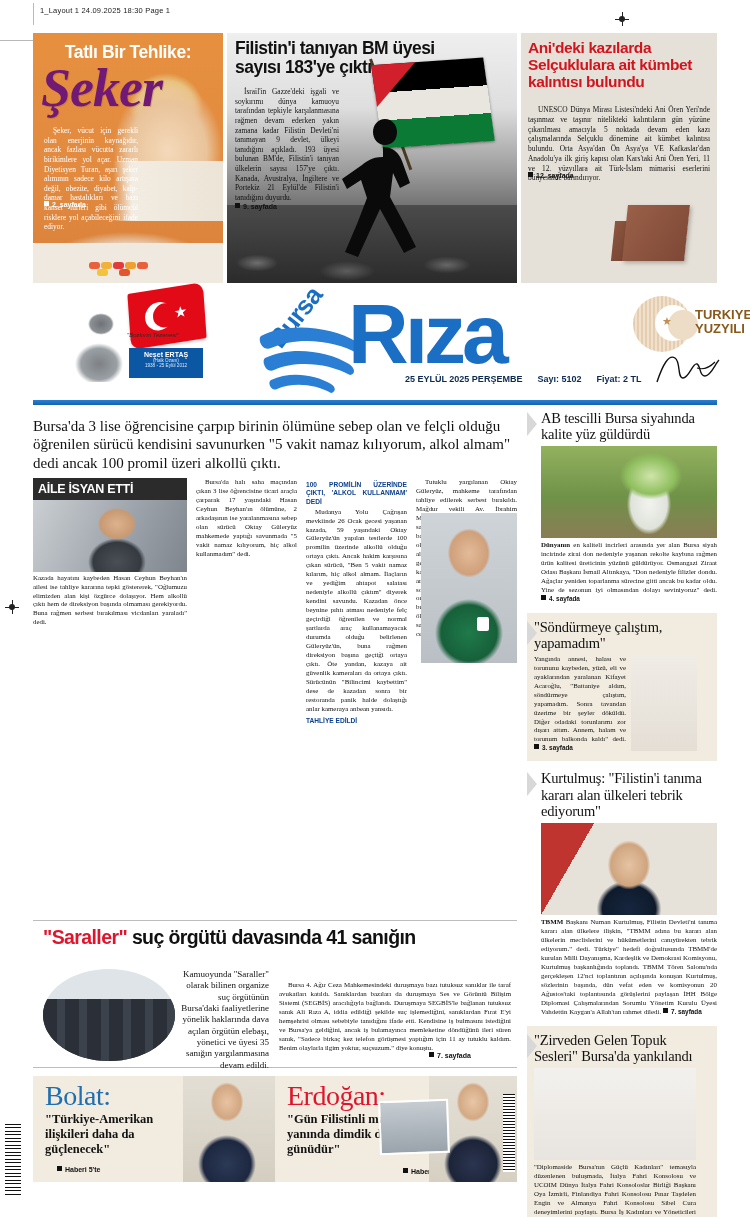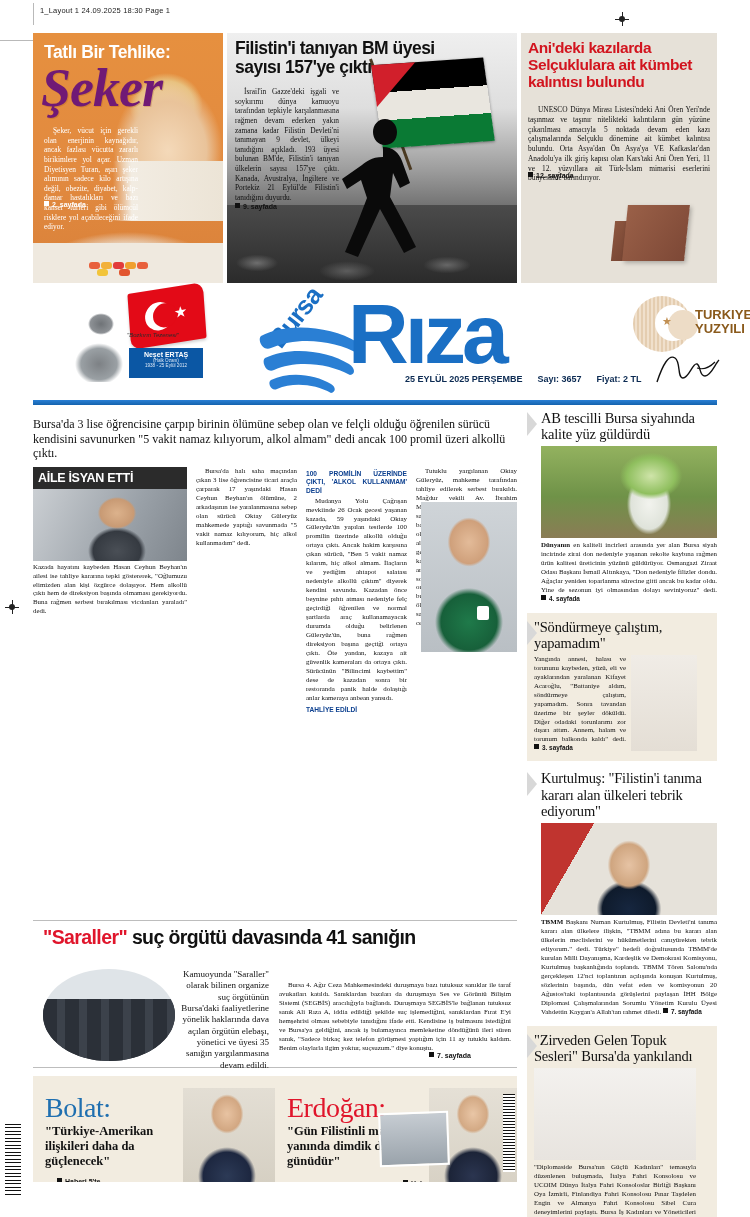--- a/index.html
+++ b/index.html
@@ -38,21 +38,21 @@
       radial-gradient(ellipse 120px 60px at 95px 250px, #f7f4ee 0%, #ece6dc 60%, rgba(236,230,220,0) 85%),
       linear-gradient(#e6903f, #e28a3f 55%, #d9813a 100%);
   }
   .sugar-body { position:absolute; left:0; bottom:62px; width:190px; height:60px;
     background:linear-gradient(90deg, rgba(226,138,63,0) 0%, rgba(226,138,63,0) 42%, #f2ece2 52%, #ece4d6 100%); }
   .sugar-table { position:absolute; left:0; bottom:0; width:190px; height:40px; background:#efe9df; }
   .sugar-candy { position:absolute; bottom:14px; width:11px; height:7px; border-radius:3px; }
   .sugar-title {
     position:absolute; left:11px; top:10px; width:168px;
     font-family:"Liberation Sans", sans-serif; font-weight:bold;
-    font-size:17.5px; color:#fff; letter-spacing:-.4px; line-height:1.05;
+    font-size:17.5px; color:#fff; letter-spacing:-.4px; line-height:1.05;text-align:center;
   }
   .sugar-script {
     position:absolute; left:8px; top:30px; width:178px;
     font-family:"Liberation Serif", serif; font-style:italic; font-weight:bold;
     font-size:54px; color:#701a75; line-height:.95; letter-spacing:-1px;
     text-shadow: 1px 1px 0 rgba(150,80,20,.25);
   }
   .sugar-text {
     position:absolute; left:11px; top:93px; width:94px;
     font-size:7.4px; line-height:1.30; color:#fff; text-align:justify; text-indent:9px;
@@ -185,21 +185,21 @@
   .mp-caption { position:absolute; left:295px; top:130px; background:#e0152b; color:#fff;
      font-family:"Liberation Sans",sans-serif; font-weight:bold; font-size:7.5px;
      padding:3px 7px; letter-spacing:.1px; }
   .mp-headbar { position:absolute; left:0; bottom:0; width:484px; height:95px;
      background:linear-gradient(rgba(0,0,0,.72),rgba(0,0,0,.9)); }
   .mp-h1 { position:absolute; left:14px; bottom:52px; font-family:"Liberation Sans",sans-serif;
      font-weight:bold; font-size:24px; color:#fff; letter-spacing:-.7px; }
   .mp-h2 { position:absolute; left:14px; bottom:10px; font-family:"Liberation Sans",sans-serif;
      font-weight:bold; font-size:33px; color:#ffd400; letter-spacing:-1px; line-height:36px; }
 
-  .main-lead { width:484px; margin-top:7px; font-size:12px; line-height:1.22; color:#111; }
+  .main-lead { width:484px; margin-top:7px; font-size:15px; line-height:1.22; color:#111; }
   .main-cols { display:flex; gap:9px; margin-top:6px; width:484px; }
   .mcol { width:154px; font-size:6.9px; line-height:1.30; text-align:justify; color:#111; }
   .mcol p { text-indent:9px; }
   .mcol .sub { font-family:"Liberation Sans",sans-serif; font-weight:bold; font-size:6.6px;
      color:#0b3f8f; text-indent:0; margin:3px 0 1px; }
   .famebox { width:154px; }
   .fame-title { background:#2b2b2b; color:#fff; font-family:"Liberation Sans",sans-serif;
      font-weight:bold; font-size:12.5px; padding:3px 5px; letter-spacing:-.3px; }
   .fame-photo { width:154px; height:72px;
      background: radial-gradient(ellipse 24px 20px at 84px 24px,#dcb28c,#c89a74 70%,rgba(200,154,116,0) 80%),
@@ -232,21 +232,21 @@
   .sar-lead { position:absolute; left:148px; top:48px; width:88px; font-size:9px; line-height:1.26;
      text-align:right; color:#111; }
   .sar-body { position:absolute; left:246px; top:60px; width:232px; font-size:6.9px; line-height:1.30;
      text-align:justify; color:#111; }
   .sar-body p { text-indent:9px; }
   .sar-page { position:absolute; left:396px; top:131px; color:#111; }
 
   
   .duo { position:absolute; left:33px; top:1076px; width:484px; height:106px; background:#f2ece0;
      overflow:hidden; }
-  .duo-half { position:absolute; top:12px; width:242px; height:106px; }
+  .duo-half { position:absolute; top:0; width:242px; height:106px; }
   .duo-left { left:0; }
   .duo-right { left:242px; }
   .duo-name { position:absolute; left:12px; top:4px; font-family:"Liberation Serif",serif;
      font-size:28px; color:#1f6fb0; letter-spacing:-.5px; }
   .duo-right .duo-name { color:#e0152b; }
   .duo-quote { position:absolute; left:12px; top:36px; width:150px;
      font-family:"Liberation Serif",serif; font-weight:bold; font-size:12.5px; line-height:1.18; color:#111; }
   .duo-page { position:absolute; left:24px; top:90px; color:#111; }
   .duo-right .duo-page { left:128px; top:92px; }
   .bolat-photo { position:absolute; left:150px; top:0; width:92px; height:106px;
@@ -327,21 +327,21 @@
       <div class="pal-sky"></div>
       <div class="pal-rubble"></div>
       <div class="flag-pole"></div>
       <div class="flag">
           <span class="flag-tri"></span>
         </div>
       <svg class="silhouette" viewBox="0 0 130 150">
         <path fill="#0a0a0a" d="M62 8c7 0 12 6 12 13 0 8-5 13-12 13-7 0-12-6-12-13 0-7 5-13 12-13z
           M60 36c10 0 16 6 19 14l8 22-10 5-7-15-3 24 16 30 10 20-12 6-14-26-10-18-12 26-10 22-13-5 12-28 10-26-6-18-14 9-5-10 20-14c4-3 9-8 21-8z"></path>
       </svg>
-      <div class="pal-head">Filistin'i tanıyan BM üyesi sayısı 157'ye çıktı</div>
+      <div class="pal-head">Filistin'i tanıyan BM üyesi sayısı 183'ye çıktı</div>
       <div class="pal-text">İsrail'in Gazze'deki işgali ve soykırımı dünya kamuoyu tarafından tepkiyle karşılanmasına rağmen devam ederken yakın zamana kadar Filistin Devleti'ni tanımayan 9 devlet, ülkeyi tanıdığını açıkladı. 193 üyesi bulunan BM'de, Filistin'i tanıyan ülkelerin sayısı 157'ye çıktı. Kanada, Avustralya, İngiltere ve Portekiz 21 Eylül'de Filistin'i tanıdığını duyurdu.</div>
       <div class="pal-page pagebadge"><span class="sq"></span><span>9. sayfada</span></div>
     </div>
 
     <div class="ani">
       <div class="ani-photo"></div>
       <div class="ani-bldg2"></div>
       <div class="ani-bldg"></div>
       <div class="ani-head">Ani'deki kazılarda Selçuklulara ait kümbet kalıntısı bulundu</div>
       <div class="ani-text">UNESCO Dünya Mirası Listesi'ndeki Ani Ören Yeri'nde taşınmaz ve taşınır nitelikteki kalıntıların gün yüzüne çıkarılması amacıyla 5 noktada devam eden kazı çalışmalarında Selçuklu dönemine ait kümbet kalıntısı bulundu. Orta Asya'dan Ön Asya'ya VE Kafkaslar'dan Anadolu'ya ilk giriş kapısı olan Kars'taki Ani Ören Yeri, 11 ve 12. yüzyıllara ait Türk-İslam mimarisi eserlerini bünyesinde barındırıyor.</div>
@@ -381,21 +381,21 @@
         <span style="display:block">YUZYILI</span>
       </span>
     </div>
     <svg class="signature" viewBox="0 0 80 34">
       <path fill="none" stroke="#111" stroke-width="1.4" d="M4 32C10 14 16 4 22 8s2 20 8 20 10-16 14-14 2 12 8 12 10-12 14-16"></path>
       <path fill="none" stroke="#111" stroke-width="1.2" d="M44 18c6 2 12 0 18-6"></path>
     </svg>
 
     <div class="dateline">
       <span>25 EYLÜL 2025 PERŞEMBE</span>
-      <span>Sayı: 3657</span>
+      <span>Sayı: 5102</span>
       <span>Fiyat: 2 TL</span>
     </div>
   </div>
   <div class="mast-rule"></div>
 
   <div class="main">
 
     <div class="main-lead">Bursa'da 3 lise öğrencisine çarpıp birinin ölümüne sebep olan ve felçli olduğu öğrenilen sürücü kendisini savunurken "5 vakit namaz kılıyorum, alkol almam" dedi ancak 100 promil üzeri alkollü çıktı.</div>
 
     <div class="main-cols">

